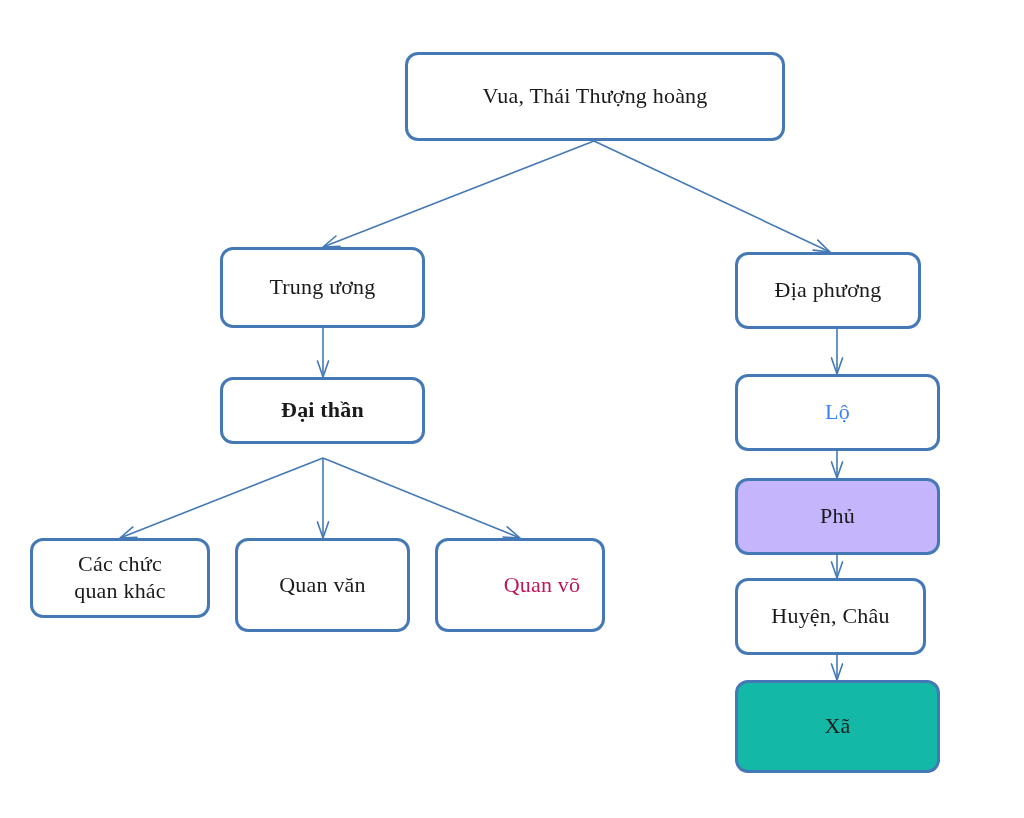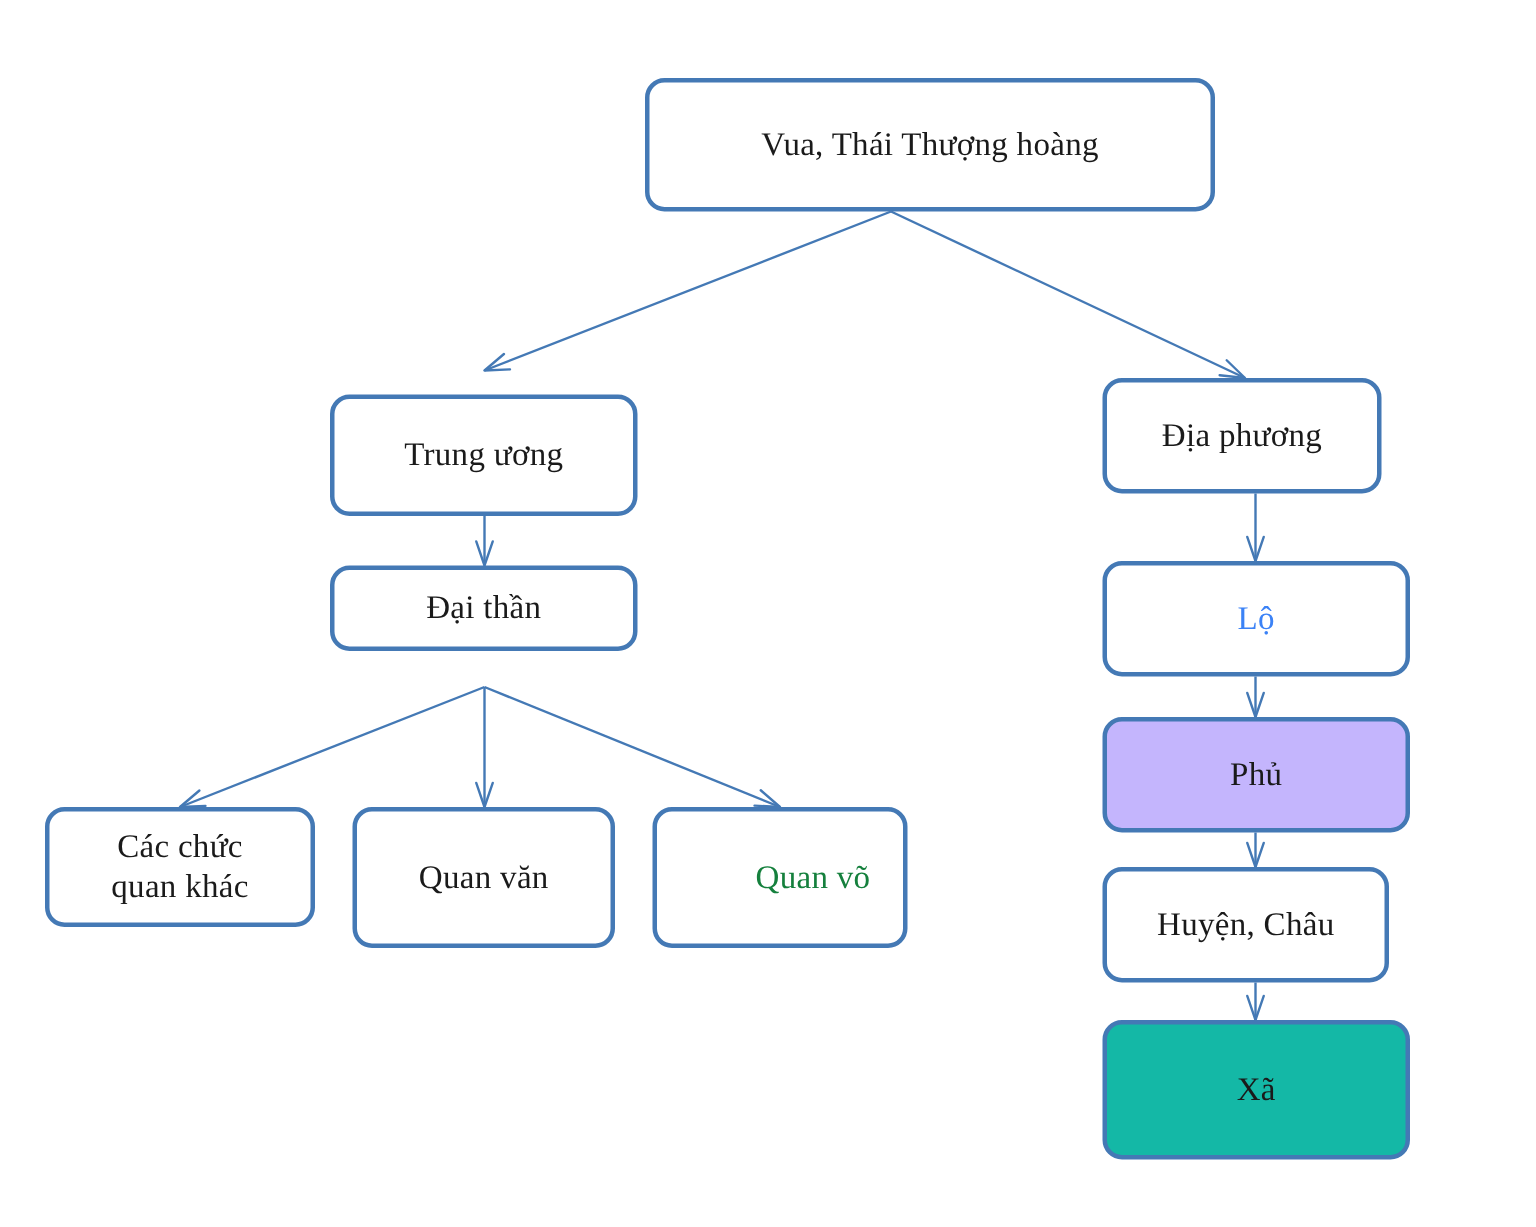--- a/index.html
+++ b/index.html
@@ -91,43 +91,43 @@
         <line x1="837" y1="555" x2="837" y2="578" stroke="#4479b5" stroke-width="1.6"></line>
         <path d="M 831.4912685172873 561.9172801600174 L 837 578 L 842.5087314827127 561.9172801600174" fill="none" stroke="#4479b5" stroke-width="1.6" stroke-linecap="round" stroke-linejoin="round"></path>
       </g>
       <g>
         <line x1="837" y1="655" x2="837" y2="680" stroke="#4479b5" stroke-width="1.6"></line>
         <path d="M 831.4912685172873 663.9172801600174 L 837 680 L 842.5087314827127 663.9172801600174" fill="none" stroke="#4479b5" stroke-width="1.6" stroke-linecap="round" stroke-linejoin="round"></path>
       </g>
     </svg>
 
   <div id="node-layer">
-      <div class="node" style="left: 405px; top: 52px; width: 380px; height: 89px; font-size: 22px; border-color: rgb(68, 121, 181); background: rgb(255, 255, 255); color: rgb(26, 26, 26); margin-left: 25px;">
+      <div class="node" style="left: 405px; top: 52px; width: 380px; height: 89px; font-size: 22px; border-color: rgb(68, 121, 181); background: rgb(255, 255, 255); color: rgb(26, 26, 26);">
         <span class="node-label">Vua, Thái Thượng hoàng</span>
       </div>
-      <div class="node" style="left: 220px; top: 247px; width: 205px; height: 81px; font-size: 22px; border-color: rgb(68, 121, 181); background: rgb(255, 255, 255); color: rgb(26, 26, 26); margin-top: 16px;">
+      <div class="node" style="left: 220px; top: 247px; width: 205px; height: 81px; font-size: 22px; border-color: rgb(68, 121, 181); background: rgb(255, 255, 255); color: rgb(26, 26, 26);">
         <span class="node-label">Trung ương</span>
       </div>
       <div class="node" style="left: 735px; top: 252px; width: 186px; height: 77px; font-size: 22px; border-color: rgb(68, 121, 181); background: rgb(255, 255, 255); color: rgb(26, 26, 26);">
         <span class="node-label">Địa phương</span>
       </div>
-      <div class="node" style="left: 220px; top: 377px; width: 205px; height: 57px; font-size: 22px; border-color: rgb(68, 121, 181); background: rgb(255, 255, 255); color: rgb(26, 26, 26);">
+      <div class="node" style="left: 220px; top: 377px; width: 205px; height: 67px; font-size: 22px; border-color: rgb(68, 121, 181); background: rgb(255, 255, 255); color: rgb(26, 26, 26); font-weight: bold;">
         <span class="node-label">Đại thần</span>
       </div>
       <div class="node" style="left: 735px; top: 374px; width: 205px; height: 77px; font-size: 22px; border-color: rgb(68, 121, 181); background: rgb(255, 255, 255); color: #3b82f6;">
         <span class="node-label">Lộ</span>
       </div>
       <div class="node" style="left: 30px; top: 538px; width: 180px; height: 80px; font-size: 22px; border-color: rgb(68, 121, 181); background: rgb(255, 255, 255); color: rgb(26, 26, 26);">
         <span class="node-label">Các chức
 quan khác</span>
       </div>
       <div class="node" style="left: 235px; top: 538px; width: 175px; height: 94px; font-size: 22px; border-color: rgb(68, 121, 181); background: rgb(255, 255, 255); color: rgb(26, 26, 26); text-align: center;">
         <span class="node-label">Quan văn</span>
       </div>
-      <div class="node" style="left: 435px; top: 538px; width: 170px; height: 94px; font-size: 22px; border-color: rgb(68, 121, 181); background: rgb(255, 255, 255); color: #15803d; padding-left: 44px;">
+      <div class="node" style="left: 435px; top: 538px; width: 170px; height: 94px; font-size: 22px; border-color: rgb(68, 121, 181); background: rgb(255, 255, 255); color: #be185d; padding-left: 44px;">
         <span class="node-label">Quan võ</span>
       </div>
       <div class="node" style="left: 735px; top: 478px; width: 205px; height: 77px; font-size: 22px; border-color: rgb(68, 121, 181); background: #c4b5fd; color: rgb(26, 26, 26);">
         <span class="node-label">Phủ</span>
       </div>
       <div class="node" style="left: 735px; top: 578px; width: 191px; height: 77px; font-size: 22px; border-color: rgb(68, 121, 181); background: rgb(255, 255, 255); color: rgb(26, 26, 26);">
         <span class="node-label">Huyện, Châu</span>
       </div>
       <div class="node" style="left: 735px; top: 680px; width: 205px; height: 93px; font-size: 22px; border-color: rgb(68, 121, 181); background: #14b8a6; color: rgb(26, 26, 26);">
         <span class="node-label">Xã</span>

